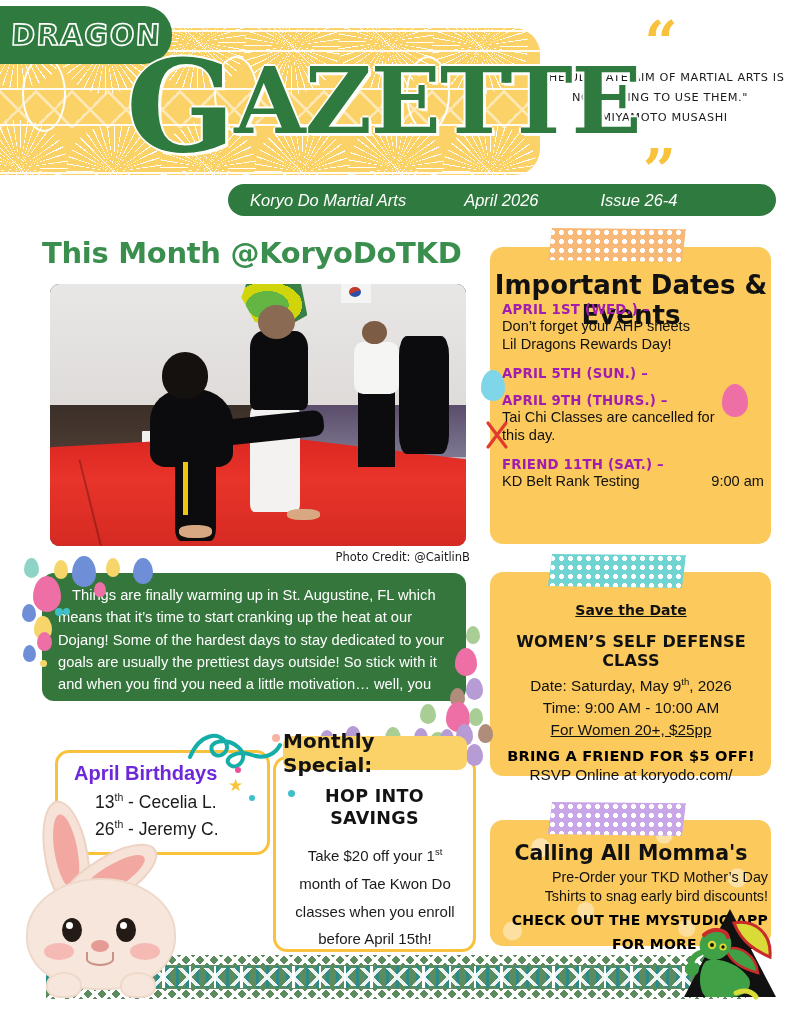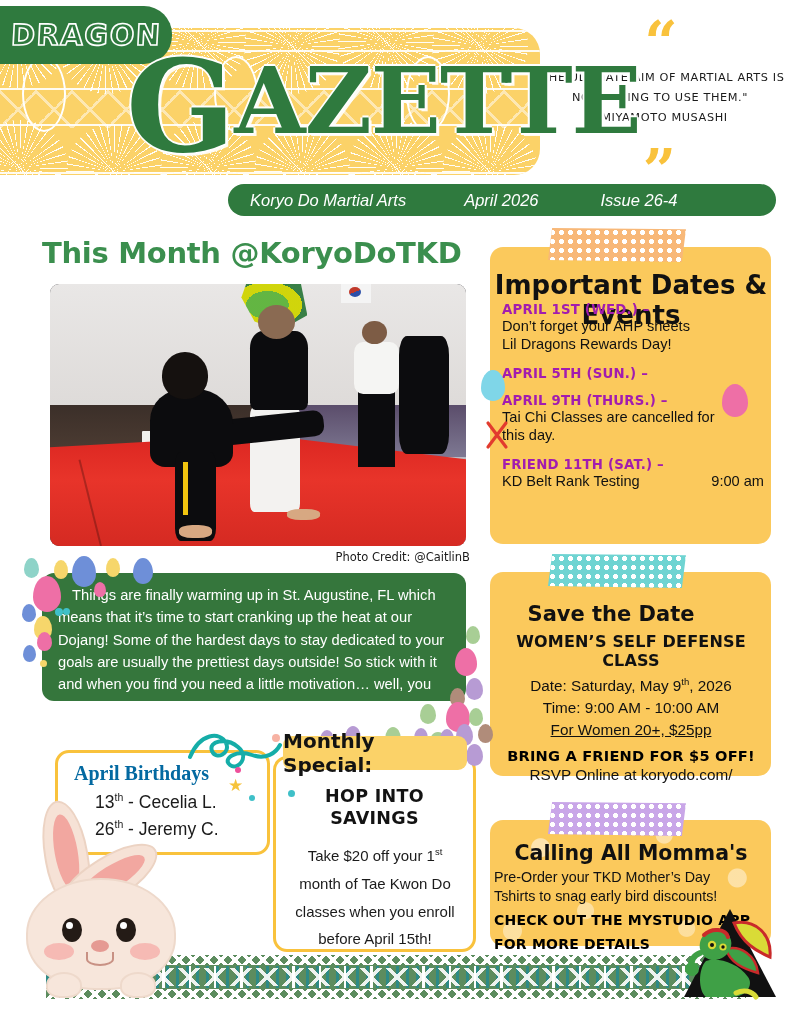--- a/index.html
+++ b/index.html
@@ -243,24 +243,24 @@
     left: 55px; top: 750px;
     width: 215px; height: 105px;
     border: 3px solid #F9C23C;
     border-radius: 14px;
     background: #ffffff;
     z-index: 3;
   }
   .birthday-title {
     position: absolute;
     left: 74px; top: 762px;
-    font-family: Liberation Serif, serif;
+    font-family: Liberation Sans, sans-serif;
     font-weight: 700;
     font-size: 20px;
-    color: #0369a1;
+    color: #6d28d9;
     z-index: 6;
   }
   .birthday-list {
     position: absolute;
     left: 95px; top: 789px;
     font-family: "Liberation Sans", sans-serif;
     font-size: 17.5px;
     color: #1b1b1b;
     line-height: 1.55;
     z-index: 6;
@@ -395,21 +395,21 @@
     font-family: "Liberation Sans", sans-serif;
     font-size: 14.6px;
     color: #111111;
     line-height: 1.26;
   }
   .ev .t .tm { float: right; margin-right: 6px; }
 
   
   #save-card { left: 490px; top: 572px; width: 281px; height: 204px; }
   #save-tape { left: 548px; top: 554px; width: 138px; }
-  #save-title { position:absolute; left:472px; top:602px; width:278px; font-size:21px; z-index:6; }
+  #save-title { position:absolute; left:492px; top:602px; width:278px; font-size:14px; z-index:6;text-decoration:underline; }
   .save-body { position:absolute; left:494px; top:632px; width:274px; text-align:center; z-index:6; }
   .save-body .sub {
     font-family: "DejaVu Sans", sans-serif;
     font-weight: 700;
     font-size: 16px;
     letter-spacing: .2px;
     color: #111111;
     margin-bottom: 5px;
   }
   .save-body .ln {
@@ -435,21 +435,21 @@
     background-image:
       radial-gradient(circle at 18% 22%, rgba(255,255,255,.5) 0 9px, rgba(0,0,0,0) 10px),
       radial-gradient(circle at 62% 12%, rgba(255,255,255,.45) 0 8px, rgba(0,0,0,0) 9px),
       radial-gradient(circle at 88% 46%, rgba(255,255,255,.45) 0 9px, rgba(0,0,0,0) 10px),
       radial-gradient(circle at 34% 72%, rgba(255,255,255,.42) 0 8px, rgba(0,0,0,0) 9px),
       radial-gradient(circle at 8% 88%, rgba(255,255,255,.42) 0 9px, rgba(0,0,0,0) 10px),
       radial-gradient(circle at 70% 86%, rgba(255,255,255,.40) 0 8px, rgba(0,0,0,0) 9px);
   }
   #momma-tape { left: 548px; top: 802px; width: 138px; }
   #momma-title { position:absolute; left:492px; top:841px; width:278px; font-size:20.5px; z-index:6; }
-  .momma-body { position:absolute; left:494px; top:868px; width:274px; text-align:left; z-index:6; }
+  .momma-body { position:absolute; left:494px; top:868px; width:274px; text-align:right; z-index:6; }
   .momma-body .ln { font-family:"Liberation Sans",sans-serif; font-size:14.3px; color:#111; line-height:1.34; }
   .momma-body .bold { font-family:"DejaVu Sans",sans-serif; font-weight:700; font-size:14px;
     letter-spacing:.2px; line-height:1.35; margin-top:5px; }
 
   
   .mascot { position:absolute; left:676px; top:905px; width:108px; height:100px; z-index:9; }
 
   
   .footer-border {
     position: absolute;

